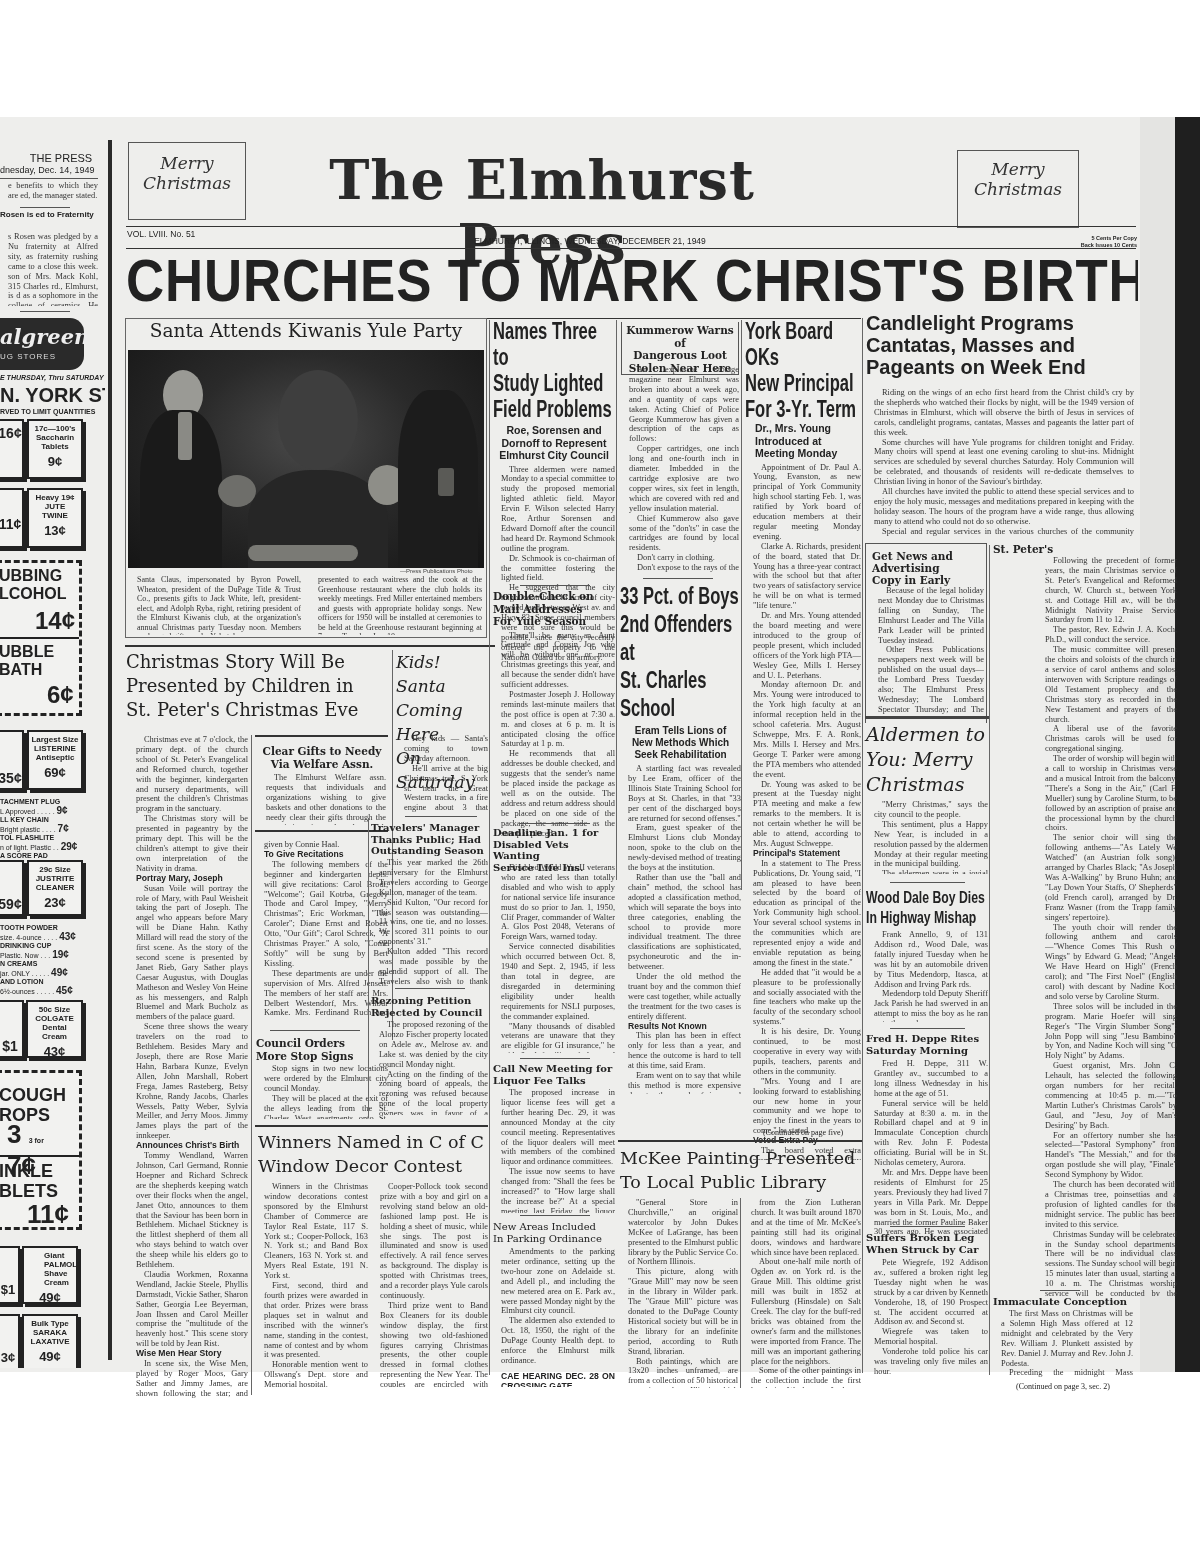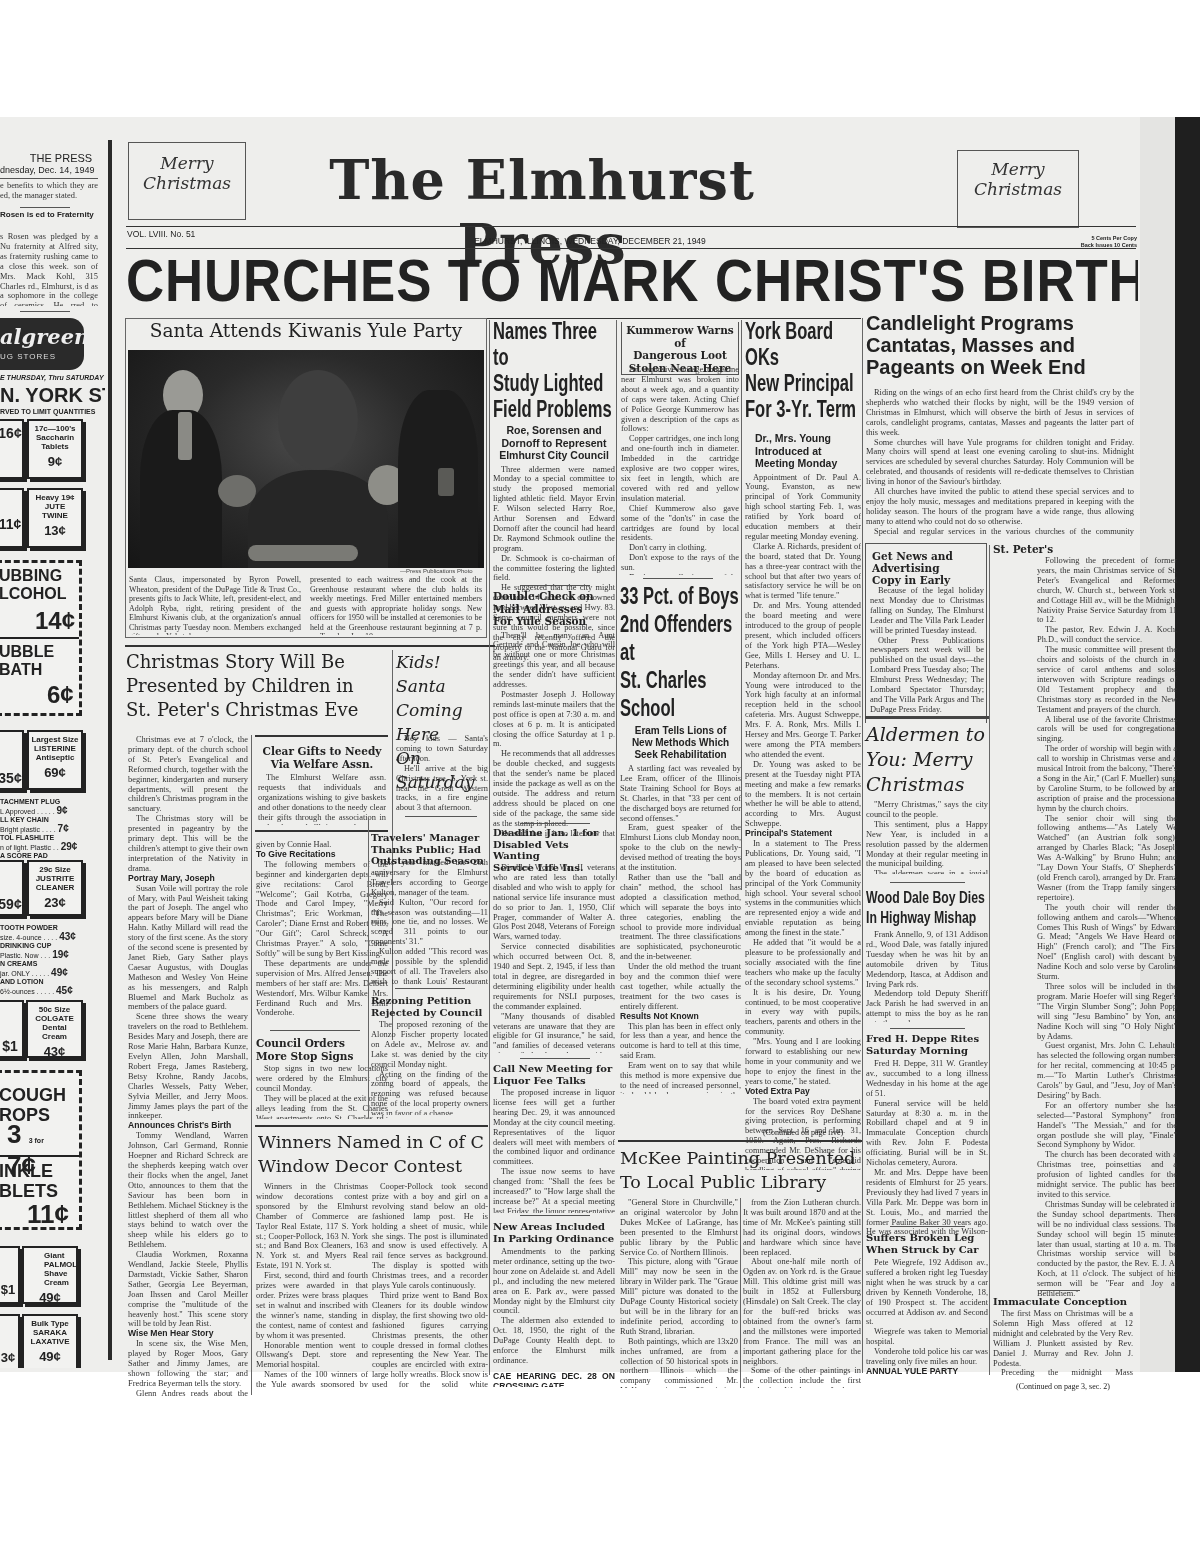--- a/index.html
+++ b/index.html
@@ -3,21 +3,21 @@
 <meta charset="utf-8">
 <style>
   * { box-sizing: border-box; margin: 0; padding: 0; }
   html, body { width: 1200px; height: 1553px; background: #ffffff; overflow: hidden; }
   body { position: relative; font-family: "Liberation Serif", "DejaVu Serif", serif; color: #222; }
   .page { position: absolute; left: 0; top: 117px; width: 1200px; height: 1255px; background: #eeeeec; }
   .rightedge { position: absolute; left: 1140px; top: 117px; width: 60px; height: 1255px; background: #e4e4e2; }
   .rightbar { position: absolute; left: 1175px; top: 117px; width: 25px; height: 1255px; background: #1f1f1f; }
   .leftrule { position: absolute; left: 108px; top: 140px; width: 4px; height: 1220px; background: #2a2a2a; }
   .abs { position: absolute; }
-  .body-text { font-size: 8.4px; line-height: 9.9px; text-align: justify; color: #333; overflow: hidden; }
+  .body-text { font-size: 8.4px; line-height: 9.9px; text-align: justify; color: #333; overflow: hidden; padding-left: 8px; }
   .body-text p { text-indent: 8px; }
   .sub { font-weight: bold; font-size: 8.6px; font-family: "Liberation Sans", sans-serif; color: #222; }
   .rule { position: absolute; background: #333; }
   .thinrule { position: absolute; background: #555; height: 1px; }
   .cond { font-family: "Liberation Sans", sans-serif; font-weight: bold; transform-origin: left top; color: #222; }
   
   .strip { position: absolute; left: 0; width: 105px; overflow: hidden; }
   .adbox { position: absolute; border: 2px solid #222; box-shadow: 3px 3px 0 #222; background: #f2f2f0; font-family: "Liberation Sans", sans-serif; text-align: center; overflow: hidden; }
   .adbig { font-weight: bold; font-family: "Liberation Sans", sans-serif; color: #222; }
   .wavy { position: absolute; border: 3px dashed #222; background: #f2f2f0; overflow: hidden; font-family: "Liberation Sans", sans-serif; font-weight: bold; }
@@ -268,21 +268,21 @@
 
   </div>
 </div>
 
 <div class="abs" style="left:745px; top:318px; width:116px; overflow:hidden;">
   <div class="cond" style="font-size:23px; line-height:26px; transform:scaleX(0.72); width:170px;">
     <div>York Board OKs</div>
     <div>New Principal</div>
     <div>For 3-Yr. Term</div>
   </div>
-  <div class="sub" style="font-size:10.5px; line-height:12.5px; margin:10px 0 0 10px;">
+  <div class="sub" style="font-size:10.5px; line-height:12.5px; margin:0 0 0 10px;">
     <div>Dr., Mrs. Young</div>
     <div>Introduced at</div>
     <div>Meeting Monday</div>
   </div>
   <div class="body-text" style="margin-top:3px; height:697px;">
     <p>Appointment of Dr. Paul A. Young, Evanston, as new principal of York Community high school starting Feb. 1, was ratified by York board of education members at their regular meeting Monday evening.</p>
     <p>Clarke A. Richards, president of the board, stated that Dr. Young has a three-year contract with the school but that after two years of satisfactory service he will be on what is termed "life tenure."</p>
     <p>Dr. and Mrs. Young attended the board meeting and were introduced to the group of people present, which included officers of the York high PTA—Wesley Gee, Mills I. Hersey and U. L. Peterhans.</p>
     <p>Monday afternoon Dr. and Mrs. Young were introduced to the York high faculty at an informal reception held in the school cafeteria. Mrs. August Schweppe, Mrs. F. A. Ronk, Mrs. Mills I. Hersey and Mrs. George T. Parker were among the PTA members who attended the event.</p>
     <p>Dr. Young was asked to be present at the Tuesday night PTA meeting and make a few remarks to the members. It is not certain whether he will be able to attend, according to Mrs. August Schweppe.</p>
@@ -455,21 +455,21 @@
   <div>Coming Here</div>
   <div>On Saturday</div>
 </div>
 <div class="abs body-text" style="left:396px; top:734px; width:92px; height:78px;">
   <p>Hey kids — Santa's coming to town Saturday afternoon.</p>
   <p>He'll arrive at the big Christmas tree, S. York st. near the Great Western tracks, in a fire engine about 3 that afternoon.</p>
 
 </div>
 <div class="thinrule" style="left:405px; top:816px; width:72px;"></div>
 
-<div class="abs" style="left:371px; top:822px; width:117px; font-family:'DejaVu Serif',serif; font-weight:bold; font-size:10px; line-height:11.5px;margin-top:10px;">
+<div class="abs" style="left:371px; top:822px; width:117px; font-family:'DejaVu Serif',serif; font-weight:bold; font-size:10px; line-height:11.5px;">
   <div>Travelers' Manager</div>
   <div>Thanks Public; Had</div>
   <div>Outstanding Season</div>
 </div>
 <div class="abs body-text" style="left:371px; top:858px; width:117px; height:128px;">
   <p>This year marked the 26th anniversary for the Elmhurst Travelers according to George Kulton, manager of the team.</p>
   <p>Said Kulton, "Our record for this season was outstanding—11 wins, one tie, and no losses. We scored 311 points to our opponents' 31."</p>
   <p>Kulton added "This record was made possible by the splendid support of all. The Travelers also wish to thank Louis' Restaurant for its splendid cooperation and help in staging the third annual banquet held last week—the food and facilities made the banquet a huge success."</p>
 </div>
 <div class="thinrule" style="left:395px; top:988px; width:70px;"></div>
@@ -501,21 +501,21 @@
 <div class="abs" style="left:493px; top:1063px; width:122px; font-family:'DejaVu Serif',serif; font-weight:bold; font-size:10px; line-height:12px;">
   <div>Call New Meeting for</div>
   <div>Liquor Fee Talks</div>
 </div>
 <div class="abs body-text" style="left:493px; top:1088px; width:122px; height:125px;">
   <p>The proposed increase in liquor license fees will get a further hearing Dec. 29, it was announced Monday at the city council meeting. Representatives of the liquor dealers will meet with members of the combined liquor and ordinance committees.</p>
   <p>The issue now seems to have changed from: "Shall the fees be increased?" to "How large shall the increase be?" At a special meeting last Friday, the liquor representative said the proposed 100 per cent increases would put some establishments out of business.</p>
 </div>
 <div class="thinrule" style="left:520px; top:1215px; width:70px;"></div>
 
-<div class="abs" style="left:493px; top:1221px; width:122px; font-family:'DejaVu Serif',serif; font-weight:bold; font-size:10px; line-height:12px;">
+<div class="abs" style="left:493px; top:1221px; width:122px; font-family:'DejaVu Serif',serif; font-weight:normal; font-size:10px; line-height:12px;">
   <div>New Areas Included</div>
   <div>In Parking Ordinance</div>
 </div>
 <div class="abs body-text" style="left:493px; top:1247px; width:122px; height:140px;">
   <p>Amendments to the parking meter ordinance, setting up the two-hour zone on Adelaide st. and Adell pl., and including the new metered area on E. Park av., were passed Monday night by the Elmhurst city council.</p>
   <p>The aldermen also extended to Oct. 18, 1950, the right of the DuPage County Health dept. to enforce the Elmhurst milk ordinance.</p>
   <div class="sub" style="margin-top:6px;">CAE HEARING DEC. 28 ON CROSSING GATE</div>
 
 </div>
 

